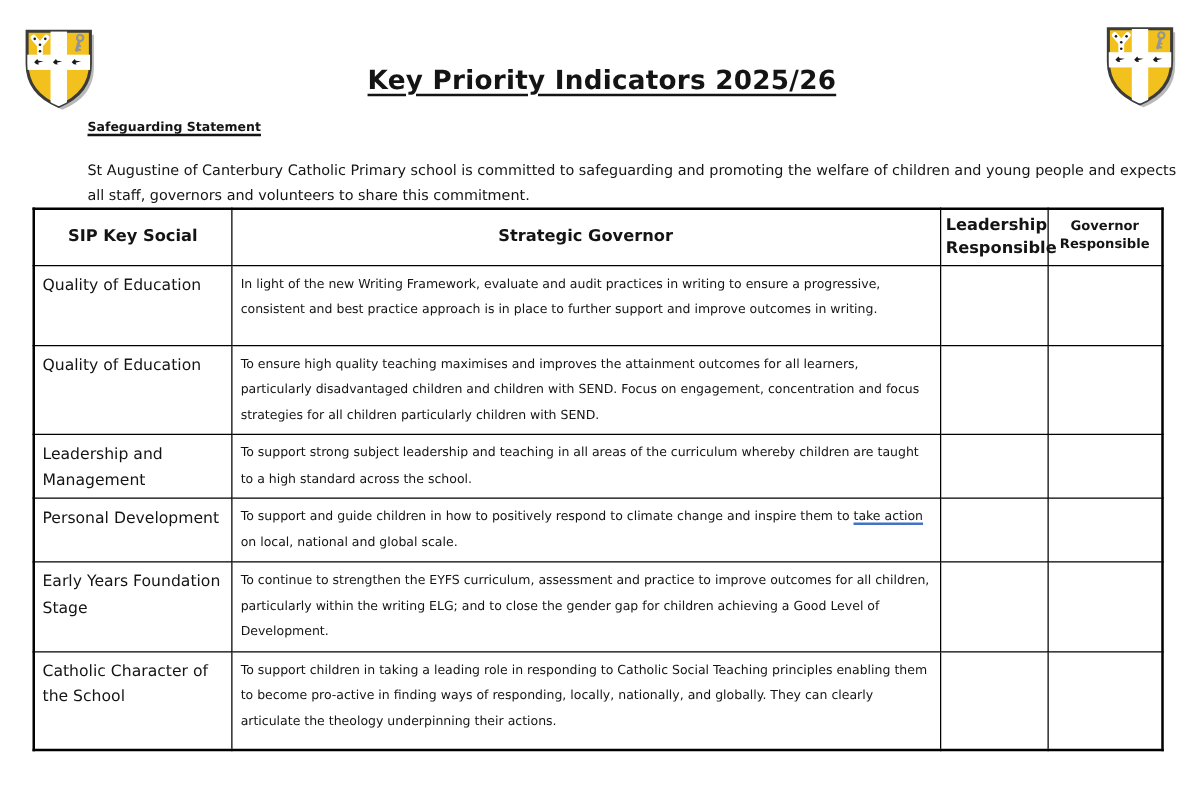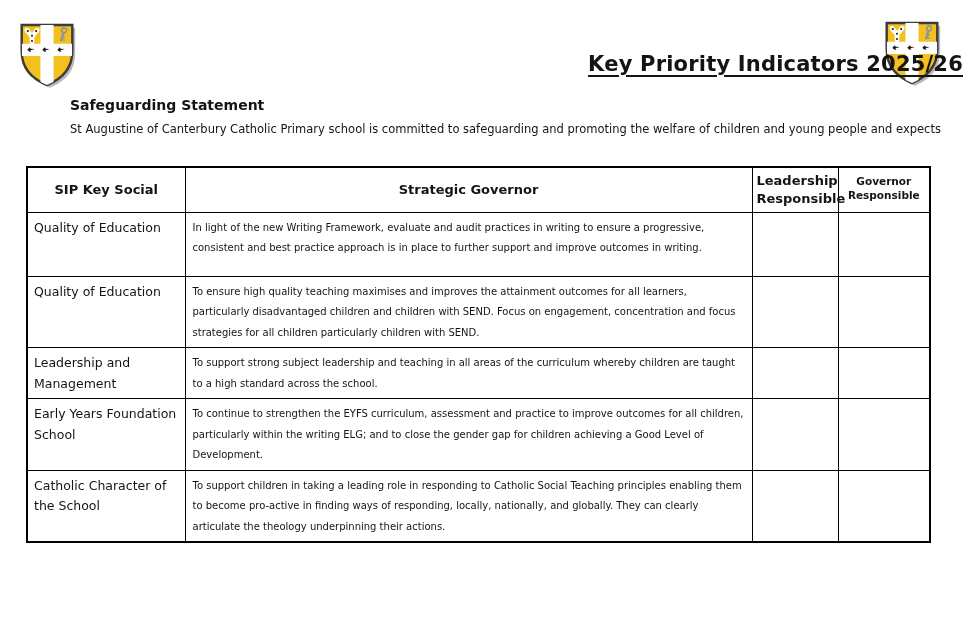--- a/index.html
+++ b/index.html
@@ -14,40 +14,41 @@
   .crest {
     position: absolute;
     width: 60px; height: 70px;
   }
   .crest-left  { left: 17px; top: 20px; }
   .crest-right { left: 882px; top: 18px; }
 
   .page-title {
     position: absolute;
     left: 0; right: 0; top: 52px;
-    text-align: right;
+    text-align: center;
     font-size: 21px;
     font-weight: bold;
     letter-spacing: 0.2px;
     text-decoration: underline;
     text-decoration-thickness: 2px;
     text-underline-offset: 4px;
   }
 
   .safeguarding {
     position: absolute;
     left: 70px; top: 97px;
     width: 860px;
   }
   .safeguarding-heading {
-    font-size: 14px;
+    font-size: 10px;
     font-weight: bold;
+    text-decoration: underline;
     text-decoration-thickness: 1.5px;
     text-underline-offset: 2px;
-    margin-bottom: 6px;
+    margin-bottom: 18px;
   }
   .sg-line {
     font-size: 11.5px;
     line-height: 20px;
     white-space: nowrap;
   }
 
   table.kpi {
     position: absolute;
     left: 26px; top: 166px;
@@ -152,20 +153,21 @@
   <svg width="60" height="70" viewBox="0 0 64 74">
       <use href="#crest-symbol"></use>
     </svg>
 </div>
 
 <h1 class="page-title">Key Priority Indicators 2025/26</h1>
 
 <div class="safeguarding">
   <h2 class="safeguarding-heading">Safeguarding Statement</h2>
   <p class="sg-line">St Augustine of Canterbury Catholic Primary school is committed to safeguarding and promoting the welfare of children and young people and expects</p>
+  <p class="sg-line">all staff, governors and volunteers to share this commitment.</p>
 </div>
 
 <table class="kpi">
   <colgroup>
     <col class="c-keyarea">
     <col class="c-objective">
     <col class="c-committee">
     <col class="c-governor">
   </colgroup>
   <thead>
@@ -189,21 +191,27 @@
         <td class="committee"></td>
         <td class="governor"></td>
       </tr>
       <tr>
         <td class="key-area">Leadership and Management</td>
         <td class="objective"><span>To support strong subject leadership and teaching in all areas of the curriculum whereby children are taught to a high standard across the school.</span></td>
         <td class="committee"></td>
         <td class="governor"></td>
       </tr>
       <tr>
-        <td class="key-area">Early Years Foundation School</td>
+        <td class="key-area">Personal Development</td>
+        <td class="objective"><span>To support and guide children in how to positively respond to climate change and inspire them to </span><a class="inline-link">take action</a><span> on local, national and global scale.</span></td>
+        <td class="committee"></td>
+        <td class="governor"></td>
+      </tr>
+      <tr>
+        <td class="key-area">Early Years Foundation Stage</td>
         <td class="objective"><span>To continue to strengthen the EYFS curriculum, assessment and practice to improve outcomes for all children, particularly within the writing ELG; and to close the gender gap for children achieving a Good Level of Development.</span></td>
         <td class="committee"></td>
         <td class="governor"></td>
       </tr>
       <tr>
         <td class="key-area">Catholic Character of the School</td>
         <td class="objective"><span>To support children in taking a leading role in responding to Catholic Social Teaching principles enabling them to become pro-active in finding ways of responding, locally, nationally, and globally. They can clearly articulate the theology underpinning their actions.</span></td>
         <td class="committee"></td>
         <td class="governor"></td>
       </tr>

